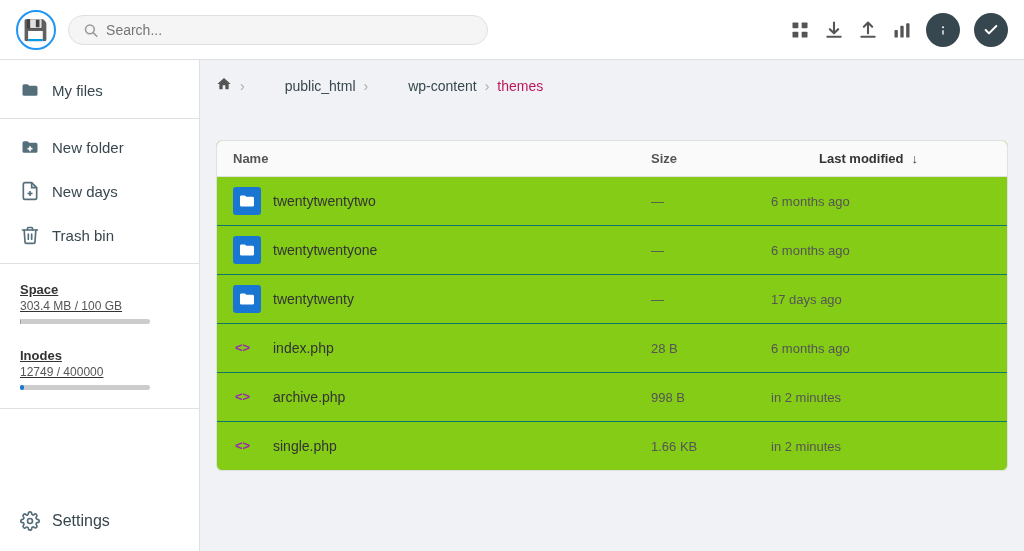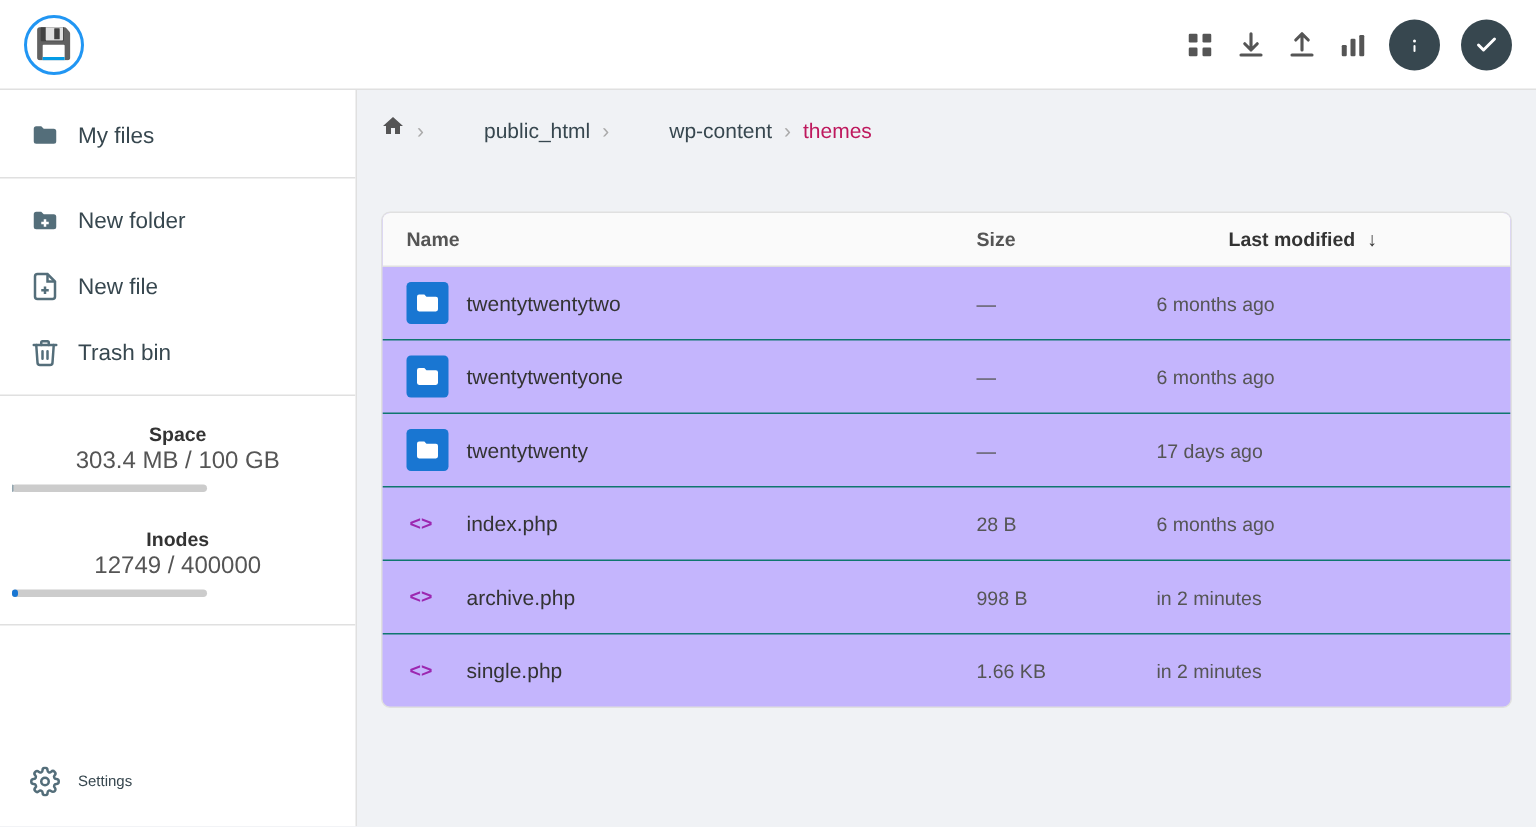--- a/index.html
+++ b/index.html
@@ -14,60 +14,67 @@
     .search-icon-svg { color: #999; font-size: 16px; }
     .header-actions { margin-left: auto; display: flex; align-items: center; gap: 14px; }
     .header-action-btn { color: #555; font-size: 20px; cursor: pointer; display: flex; align-items: center; justify-content: center; }
     .header-action-btn.circle-btn { width: 34px; height: 34px; border-radius: 50%; background: #37474f; color: #fff; font-size: 18px; }
     .header-action-btn.check-btn { width: 34px; height: 34px; border-radius: 50%; background: #37474f; color: #fff; font-size: 16px; }
 
     
     .layout { display: flex; flex: 1; overflow: hidden; }
 
     
-    .sidebar { width: 238px; background: #fff; border-right: 1px solid #e0e0e0; display: flex; flex-direction: column; padding: 8px 0; flex-shrink: 0; overflow-y: auto; text-align: center; }
+    .sidebar { width: 200px; background: #fff; border-right: 1px solid #e0e0e0; display: flex; flex-direction: column; padding: 8px 0; flex-shrink: 0; overflow-y: auto; }
     .sidebar-item { display: flex; align-items: center; gap: 12px; padding: 12px 20px; cursor: pointer; color: #37474f; font-size: 15px; font-weight: 500; }
     .sidebar-divider { border: none; border-top: 1px solid #e0e0e0; margin: 6px 0; }
-    .space-section { padding: 12px 8px; }
+    .space-section { padding: 12px 20px; text-decoration: underline; }
     .space-label { font-weight: 700; font-size: 13px; color: #333; margin-bottom: 2px; }
-    .space-value { font-size: 16px; color: #555; margin-bottom: 6px; }
+    .space-value { font-size: 12px; color: #555; margin-bottom: 6px; }
     .progress-bar-bg { background: #ccc; border-radius: 4px; height: 5px; width: 130px; }
     .progress-bar-fill { background: #90a4ae; border-radius: 4px; height: 5px; }
     .progress-bar-fill.blue { background: #1976d2; }
-    .settings-item { display: flex; align-items: center; gap: 12px; padding: 12px 20px; cursor: pointer; color: #37474f; font-size: 10px; font-weight: 500; margin-top: auto; }
+    .settings-item { display: flex; align-items: center; gap: 12px; padding: 12px 20px; cursor: pointer; color: #37474f; font-size: 16px; font-weight: 500; margin-top: auto; }
 
     
     .main { flex: 1; background: #f0f2f5; overflow-y: auto; padding: 16px; }
 
     
     .breadcrumb { display: flex; align-items: center; gap: 8px; margin-bottom: 16px; font-size: 14px; color: #555; }
     .breadcrumb-sep { color: #aaa; }
     .breadcrumb-link { color: #37474f; cursor: pointer; font-size: 14px; margin-left: 32px; }
     .breadcrumb-current { color: #be185d; font-weight: 500; }
     .home-icon { color: #555; font-size: 16px; }
 
     
-    .file-table { background: #c4b5fd; border-radius: 6px; border: 1px solid #e0e0e0; overflow: hidden; margin-top: 44px; }
+    .file-table { background: #84cc16; border-radius: 6px; border: 1px solid #e0e0e0; overflow: hidden; margin-top: 44px; }
     .table-header { display: grid; grid-template-columns: 1fr 120px 220px; padding: 10px 16px; border-bottom: 1px solid #e0e0e0; background: #fafafa; }
     .th { font-size: 13px; color: #555; font-weight: 600; display: flex; align-items: center; gap: 4px; }
     .th.active { color: #333; padding-left: 48px; }
     .table-row { display: grid; grid-template-columns: 1fr 120px 220px; padding: 10px 16px; border-bottom: 1px solid #0f766e; align-items: center; cursor: pointer; }
     .table-row:last-child { border-bottom: none; }
     .file-name-cell { display: flex; align-items: center; gap: 12px; }
     .file-name { font-size: 14px; color: #333; }
     .size-cell { font-size: 13px; color: #555; }
     .modified-cell { font-size: 13px; color: #555; }
   </style>
 </head>
 <body>
 
 <div class="header">
   <div class="logo-circle">
     <span class="logo-icon">💾</span>
   </div>
+  <div class="search-bar">
+    <svg class="search-icon-svg" width="16" height="16" viewBox="0 0 24 24" fill="none" stroke="#999" stroke-width="2.5" stroke-linecap="round">
+      <circle cx="11" cy="11" r="7"></circle>
+        <line x1="17" y1="17" x2="22" y2="22"></line>
+    </svg>
+    <input type="text" placeholder="Search..." style="">
+  </div>
   <div class="header-actions">
 
     <div class="header-action-btn" title="Grid view">
       <svg width="20" height="20" viewBox="0 0 24 24" fill="#555">
           <rect x="3" y="3" width="7" height="7" rx="1"></rect>
           <rect x="14" y="3" width="7" height="7" rx="1"></rect>
           <rect x="3" y="14" width="7" height="7" rx="1"></rect>
           <rect x="14" y="14" width="7" height="7" rx="1"></rect>
         </svg>
     </div>
@@ -127,21 +134,21 @@
         </svg>
       <span>New folder</span>
     </div>
     <div class="sidebar-item">
       <svg width="20" height="20" viewBox="0 0 24 24" fill="none" stroke="#546e7a" stroke-width="2">
           <path d="M14 2H6a2 2 0 00-2 2v16a2 2 0 002 2h12a2 2 0 002-2V8z"></path>
           <polyline points="14 2 14 8 20 8"></polyline>
           <line x1="12" y1="12" x2="12" y2="18"></line>
           <line x1="9" y1="15" x2="15" y2="15"></line>
         </svg>
-      <span>New file</span>
+      <span>New days</span>
     </div>
     <div class="sidebar-item">
       <svg width="20" height="20" viewBox="0 0 24 24" fill="none" stroke="#546e7a" stroke-width="2" stroke-linecap="round">
           <polyline points="3 6 5 6 21 6"></polyline>
           <path d="M19 6l-1 14a2 2 0 01-2 2H8a2 2 0 01-2-2L5 6"></path>
           <path d="M10 11v6M14 11v6"></path>
           <path d="M9 6V4a1 1 0 011-1h4a1 1 0 011 1v2"></path>
         </svg>
       <span>Trash bin</span>
     </div>

